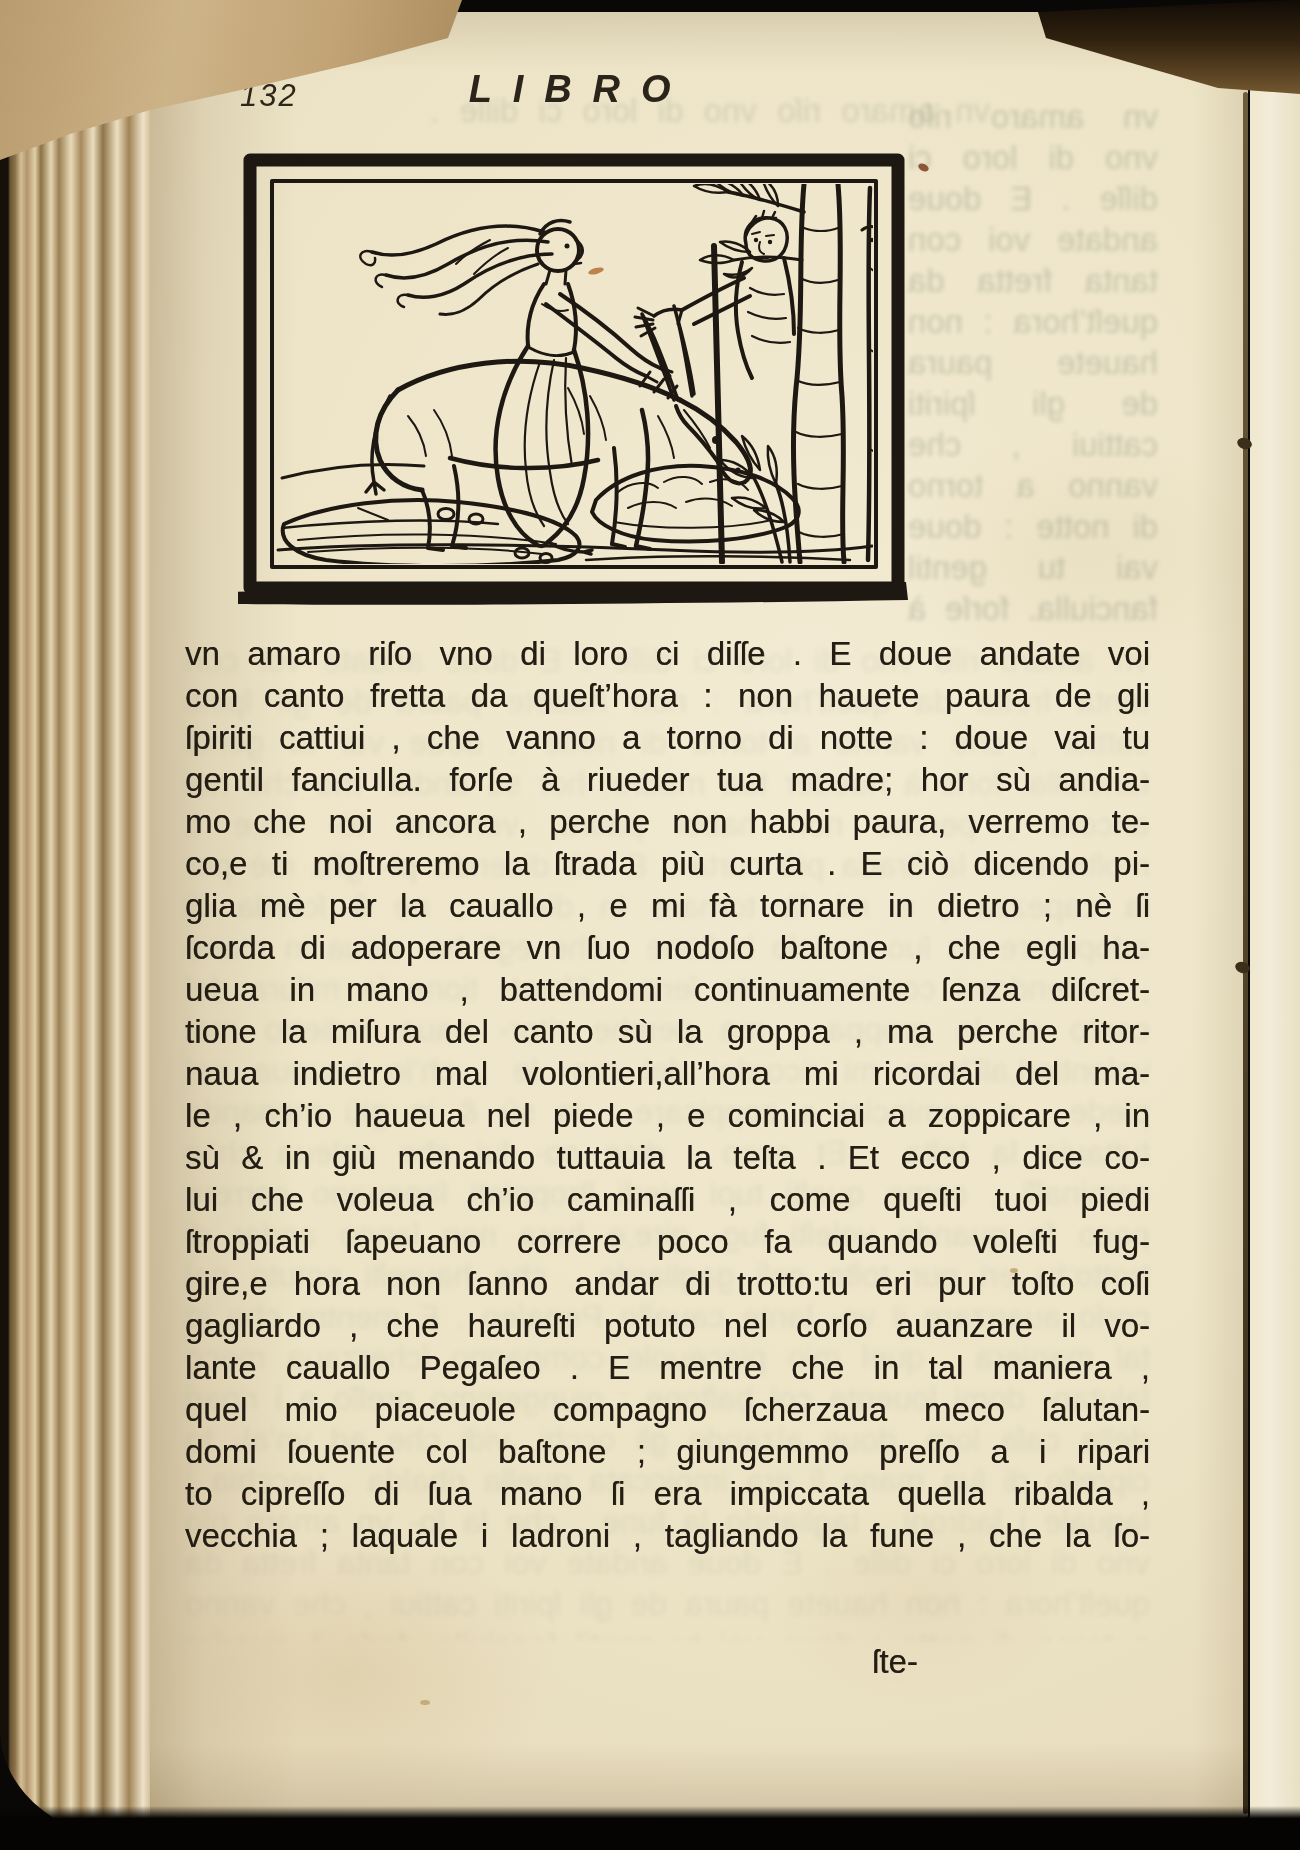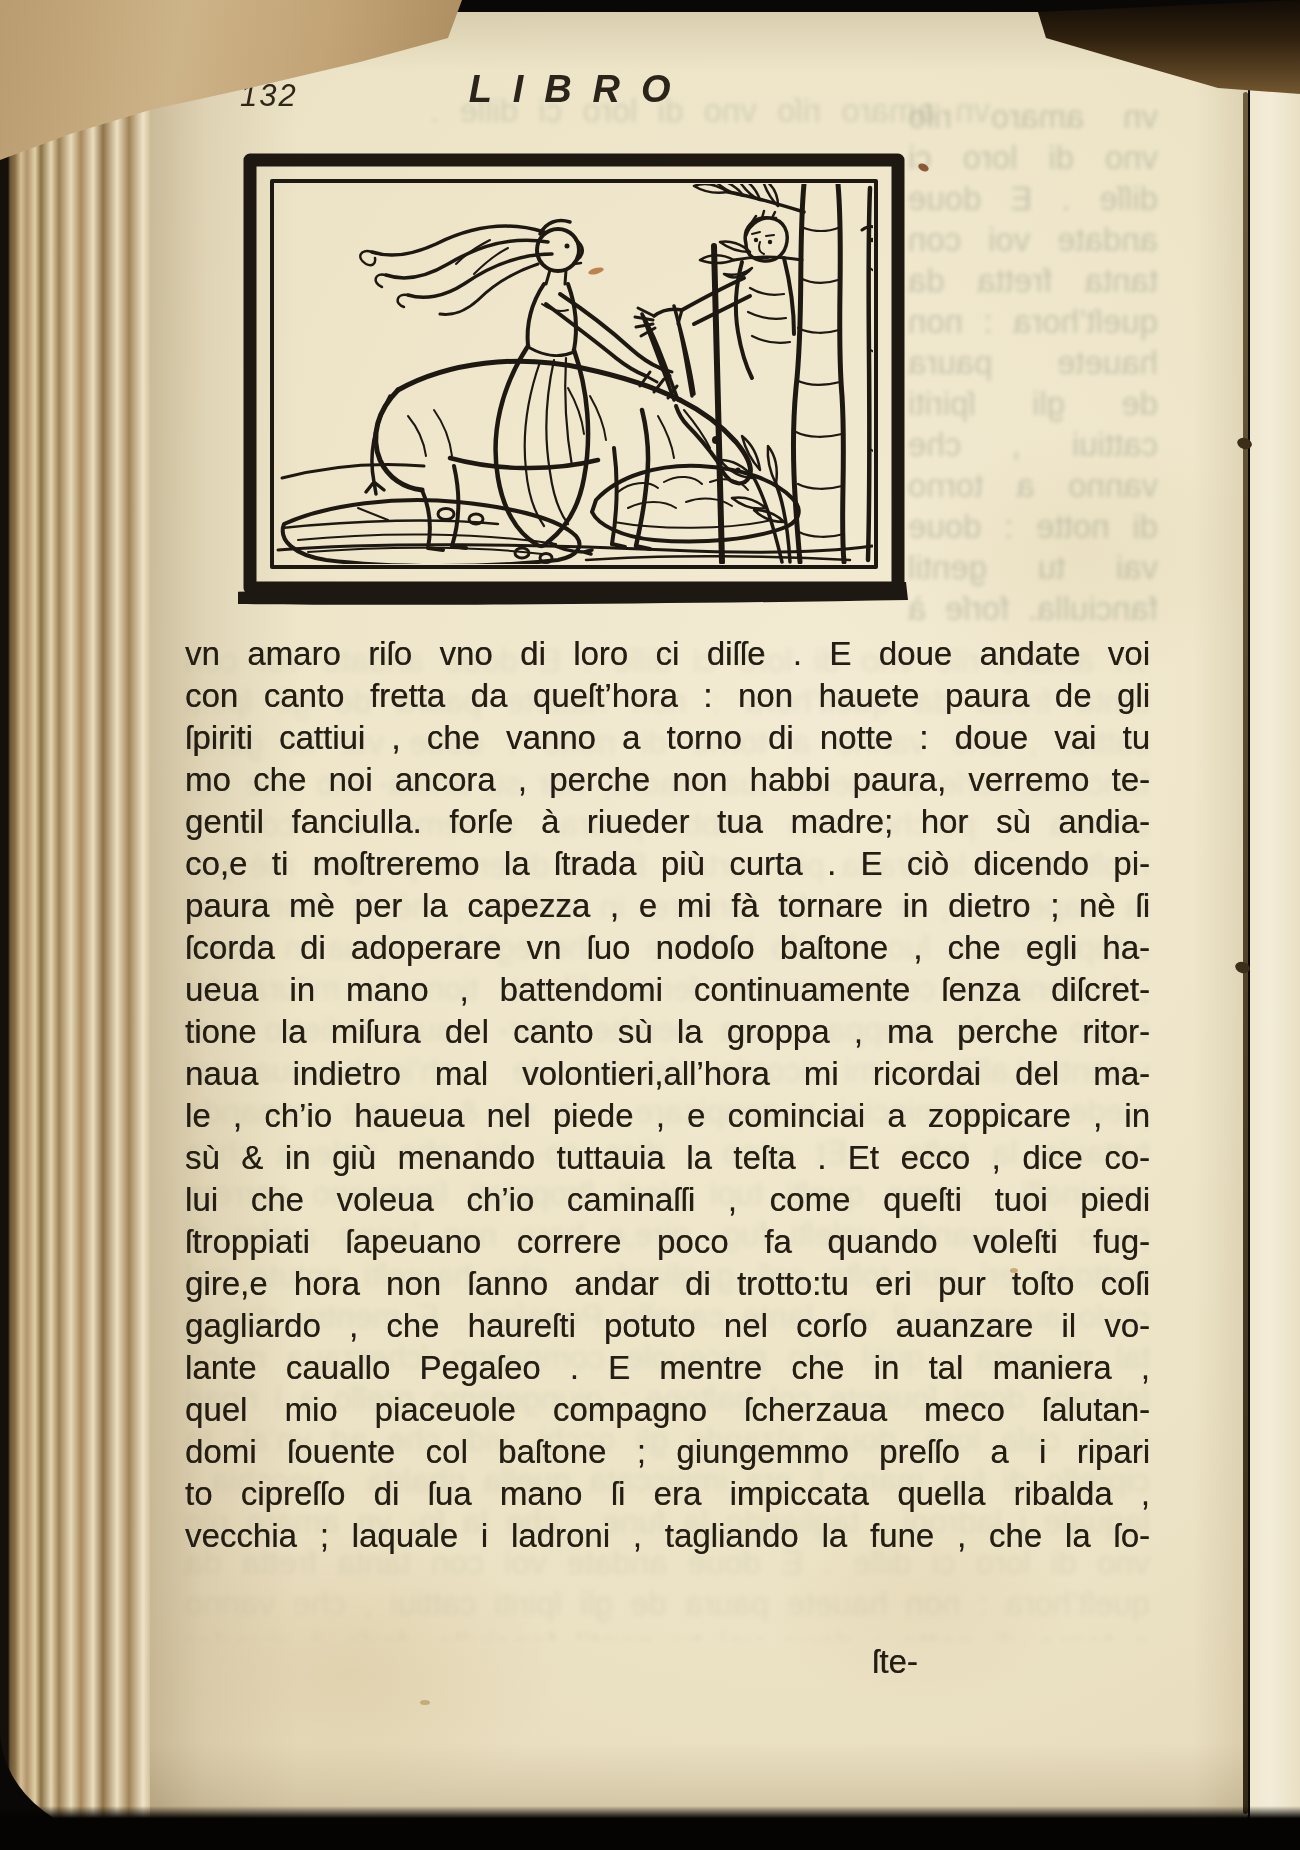--- a/index.html
+++ b/index.html
@@ -198,24 +198,24 @@
           <path d="M 546 374 C 538 366 528 362 516 362 C 524 370 534 374 546 374 Z" stroke-width="2.5"></path>
         </g>
       </g>
     </svg>
   </div>
 
   <div class="textblock">
     <div class="ln">vn amaro riſo vno di loro ci diſſe . E doue andate voi</div>
     <div class="ln">con canto fretta da queſt’hora : non hauete paura de gli</div>
     <div class="ln">ſpiriti cattiui , che vanno a torno di notte : doue vai tu</div>
+    <div class="ln">gentil fanciulla. forſe à riueder tua madre; hor sù andia-</div>
     <div class="ln">mo che noi ancora , perche non habbi paura, verremo te-</div>
-    <div class="ln">gentil fanciulla. forſe à riueder tua madre; hor sù andia-</div>
     <div class="ln">co,e ti moſtreremo la ſtrada più curta . E ciò dicendo pi-</div>
-    <div class="ln">paura mè per la capezza , e mi fà tornare in dietro ; nè ſi</div>
+    <div class="ln">glia mè per la cauallo , e mi fà tornare in dietro ; nè ſi</div>
     <div class="ln">ſcorda di adoperare vn ſuo nodoſo baſtone , che egli ha-</div>
     <div class="ln">ueua in mano , battendomi continuamente ſenza diſcret-</div>
     <div class="ln">tione la miſura del canto sù la groppa , ma perche ritor-</div>
     <div class="ln">naua indietro mal volontieri,all’hora mi ricordai del ma-</div>
     <div class="ln">le , ch’io haueua nel piede , e cominciai a zoppicare , in</div>
     <div class="ln">sù &amp; in giù menando tuttauia la teſta . Et ecco , dice co-</div>
     <div class="ln">lui che voleua ch’io caminaſſi , come queſti tuoi piedi</div>
     <div class="ln">ſtroppiati ſapeuano correre poco fa quando voleſti fug-</div>
     <div class="ln">gire,e hora non ſanno andar di trotto:tu eri pur toſto coſi</div>
     <div class="ln">gagliardo , che haureſti potuto nel corſo auanzare il vo-</div>

